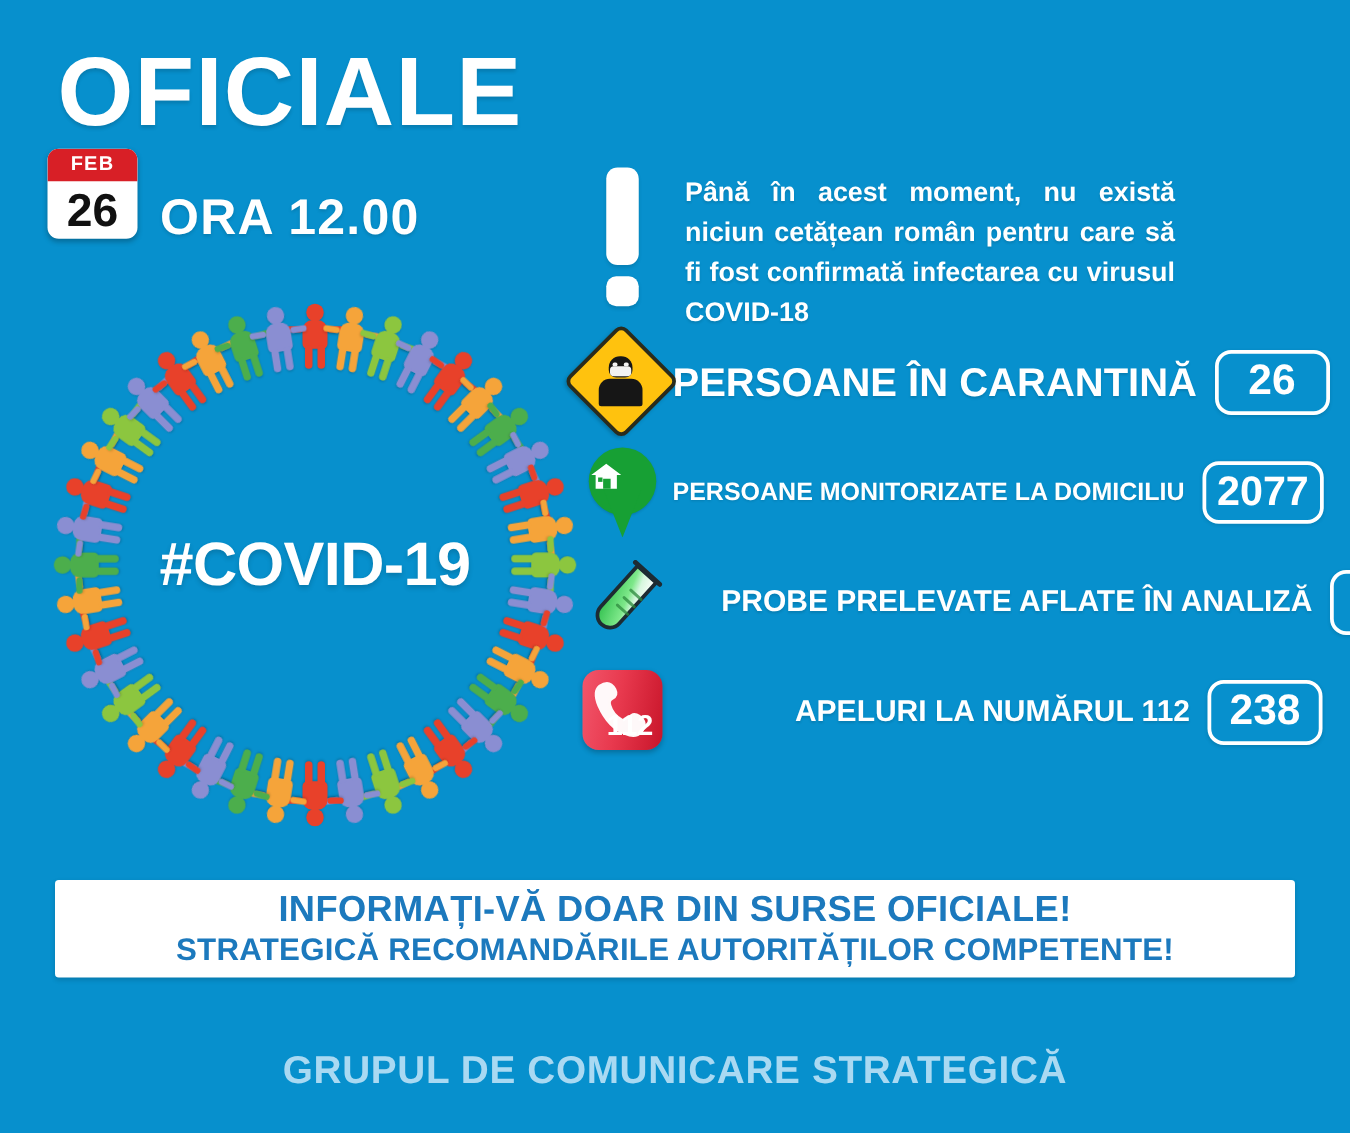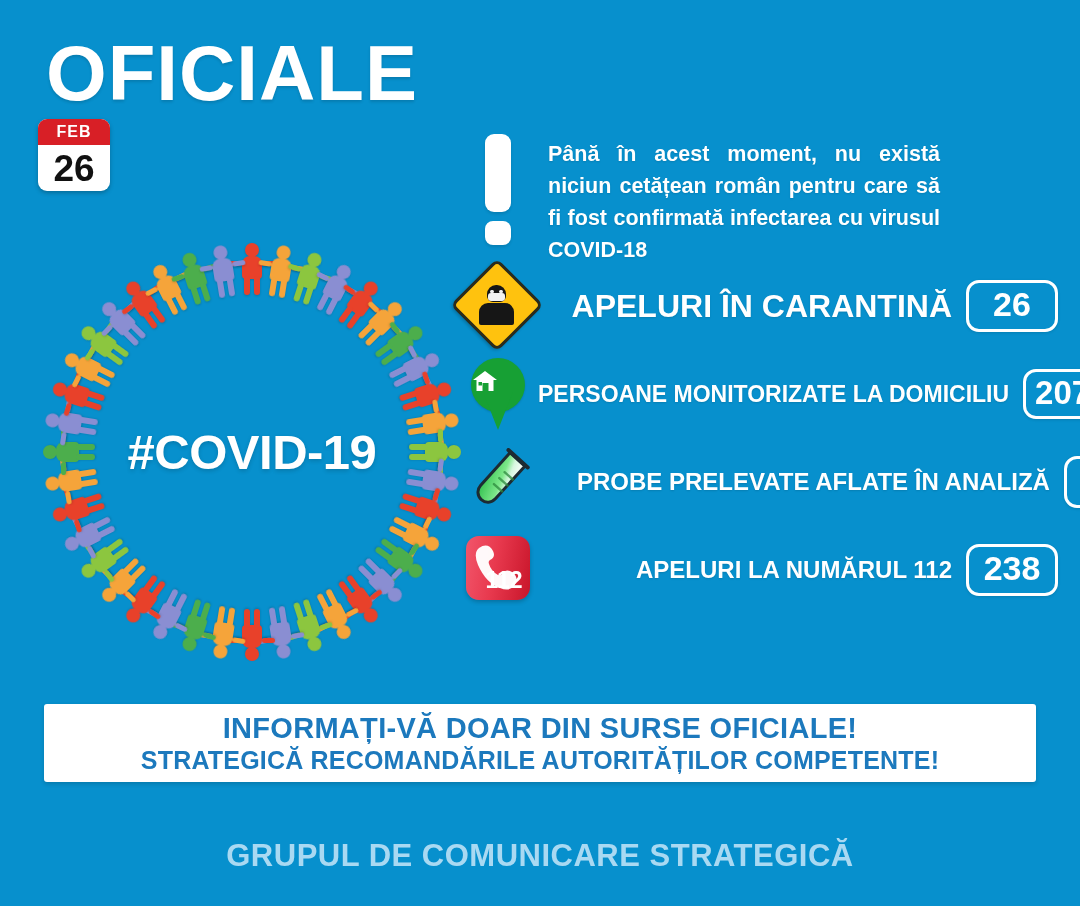--- a/index.html
+++ b/index.html
@@ -106,21 +106,21 @@
   .row{
     position:relative;height:88px;display:flex;align-items:center;
   }
   .row .icon{width:80px;height:80px;flex:0 0 80px;position:relative;}
   .row .label{
     flex:1;text-align:right;color:#ffffff;font-weight:bold;
     padding-right:14px;white-space:nowrap;
     text-shadow:0 1px 2px rgba(0,0,0,.13);
   }
   .row.r1 .label{font-size:32px;letter-spacing:0px;}
-  .row.r2 .label{font-size:23px;letter-spacing:0px;}
+  .row.r2 .label{font-size:20px;letter-spacing:0px;}
   .row.r3 .label{font-size:24px;letter-spacing:0px;margin-left:39px;}
   .row.r4 .label{font-size:24px;letter-spacing:0px;}
   .count{
     flex:0 0 auto;min-width:60px;
     border:3.5px solid #ffffff;border-radius:13px;
     color:#ffffff;font-weight:bold;font-size:34px;
     padding:4px 13px 6px;text-align:center;line-height:1.05;
     box-shadow:0 1px 3px rgba(0,0,0,.12);
   }
   .row.r2 .count{font-size:33px;padding:4px 9px 6px;}
@@ -203,20 +203,21 @@
 <body>
 
 <div class="stage">
 
   <div class="title">OFICIALE</div>
 
   <div class="cal">
     <div class="cal-head">FEB</div>
     <div class="cal-day">26</div>
   </div>
+  <div class="ora">ORA 12.00</div>
 
   <div class="excl">
     <div class="excl-bar"></div>
     <div class="excl-dot"></div>
   </div>
 
   <div class="intro">Până în acest moment, nu există niciun cetățean român pentru care să fi fost confirmată infectarea cu virusul COVID-18</div>
 
   <div class="ring">
     <div class="hashtag">#COVID-19</div>
@@ -628,21 +629,21 @@
       <div class="icon">
         <div class="diamond"></div>
         <div class="diamond-fig">
           <div class="df-head"></div>
           <div class="df-eye dfe1"></div>
           <div class="df-eye dfe2"></div>
           <div class="df-mask"></div>
           <div class="df-body"></div>
         </div>
       </div>
-      <div class="label">APELURI ÎN CARANTINĂ</div>
+      <div class="label">PERSOANE ÎN CARANTINĂ</div>
       <div class="count">26</div>
     </div>
 
     <div class="row r2">
       <div class="icon">
         <div class="pin"></div>
         <svg class="pin-house" viewBox="0 0 26 22">
           <path d="M13 1 L25 10 L21.5 10 L21.5 21 L4.5 21 L4.5 10 L1 10 Z" fill="#ffffff"></path>
           <rect x="10.5" y="13" width="6" height="8" fill="#17a034"></rect>
           <rect x="6.5" y="12" width="3.5" height="3.5" fill="#17a034"></rect>

